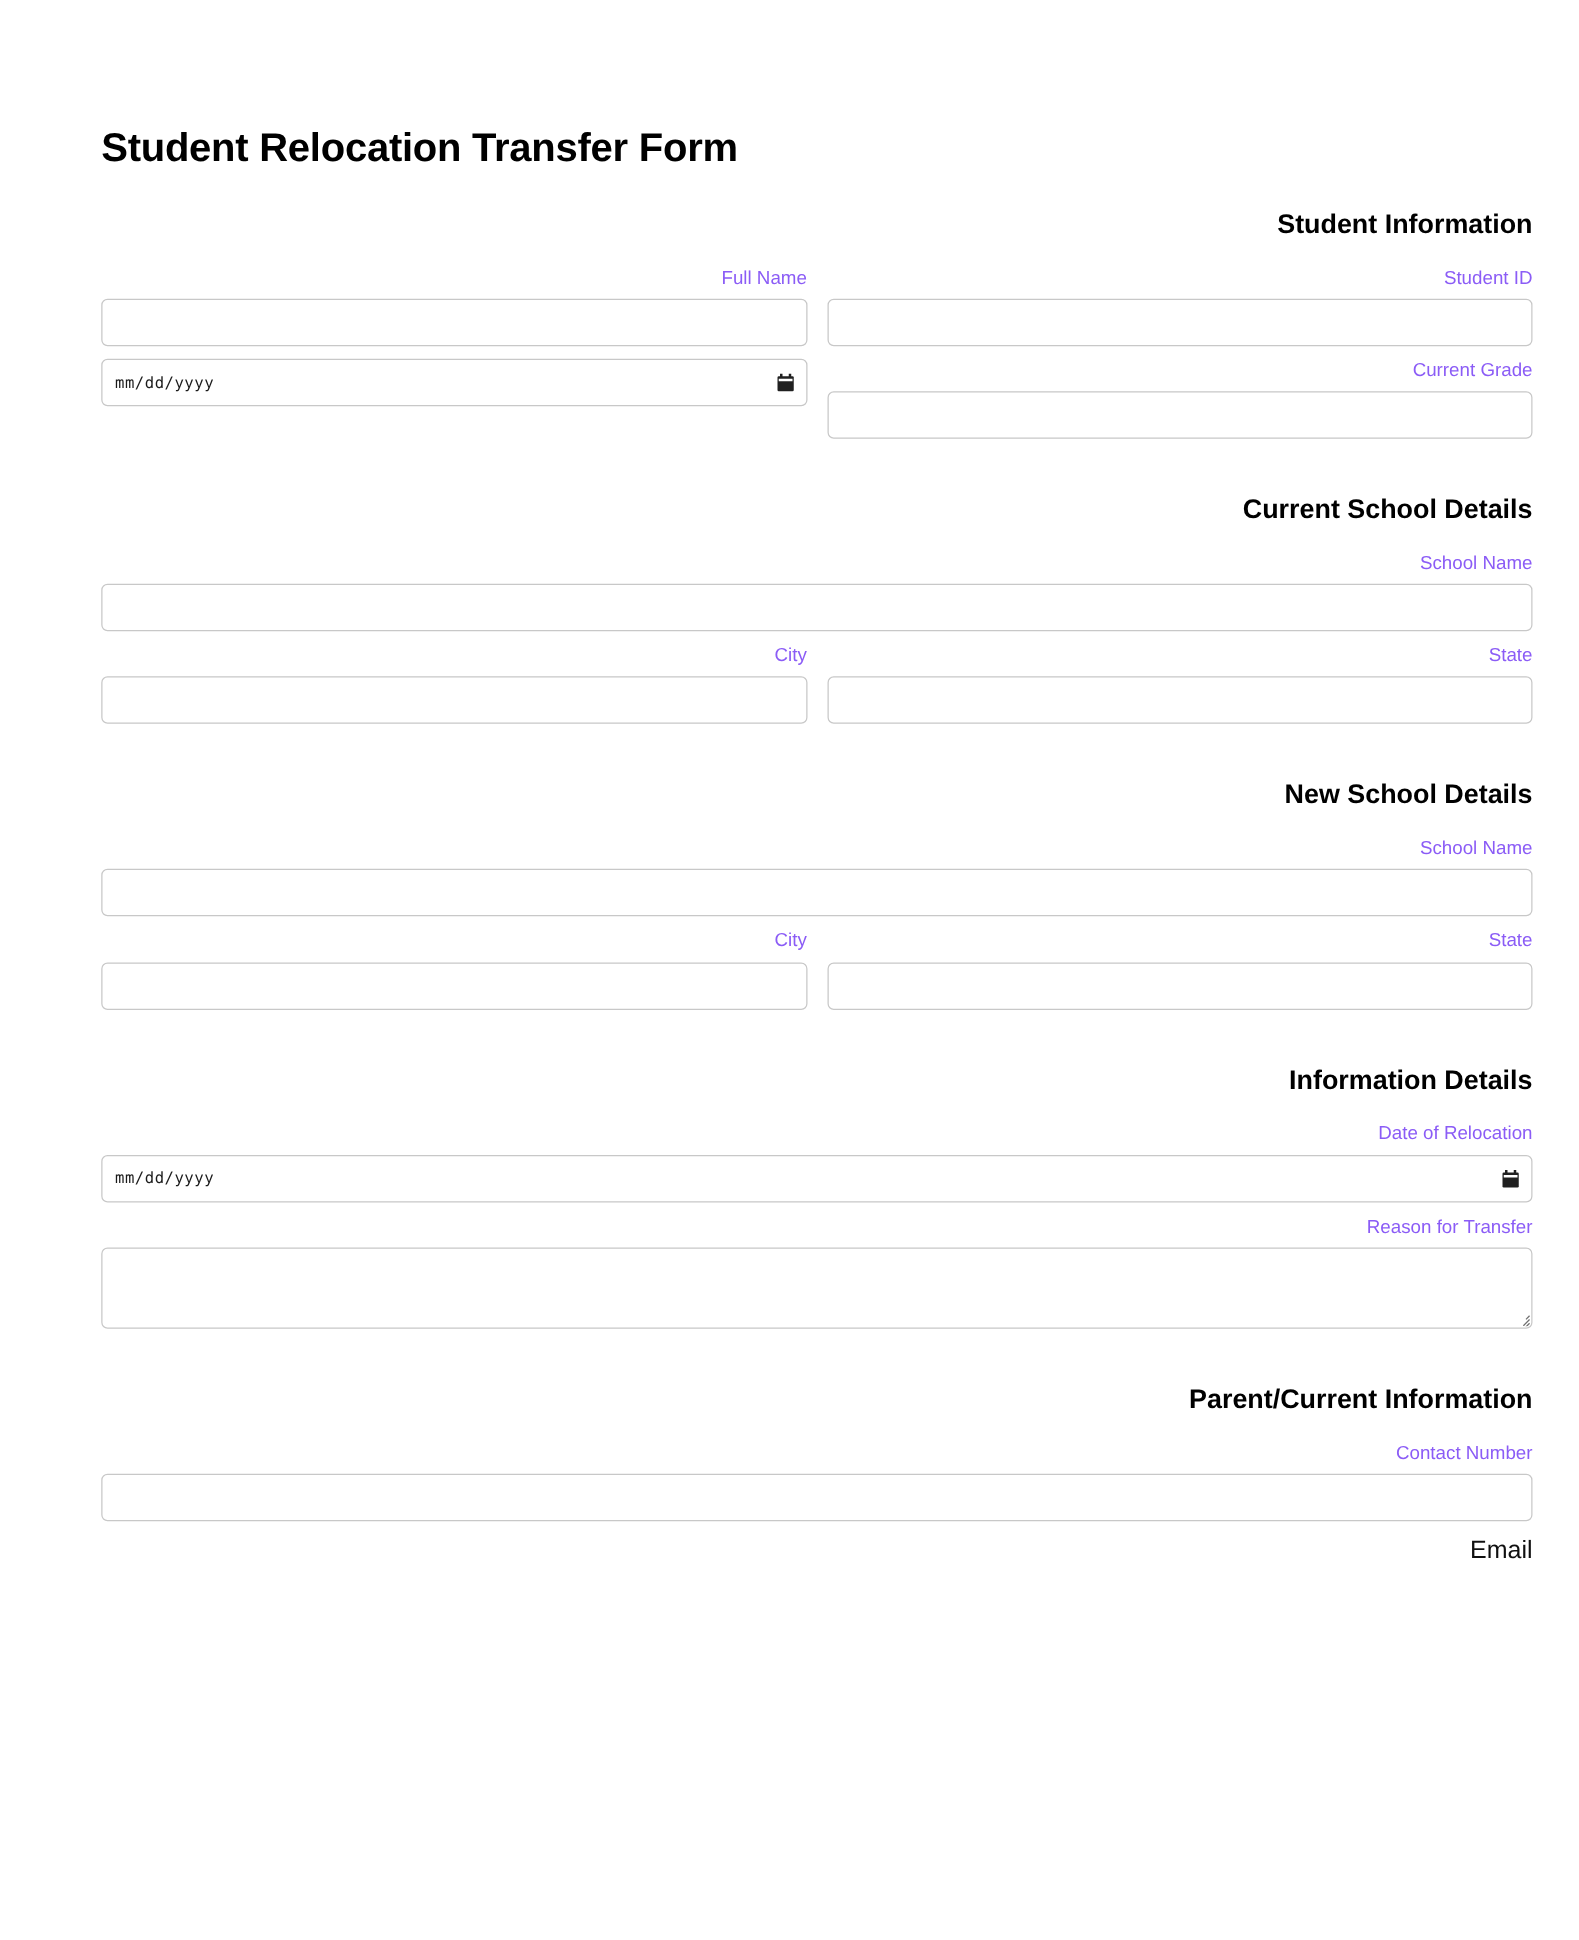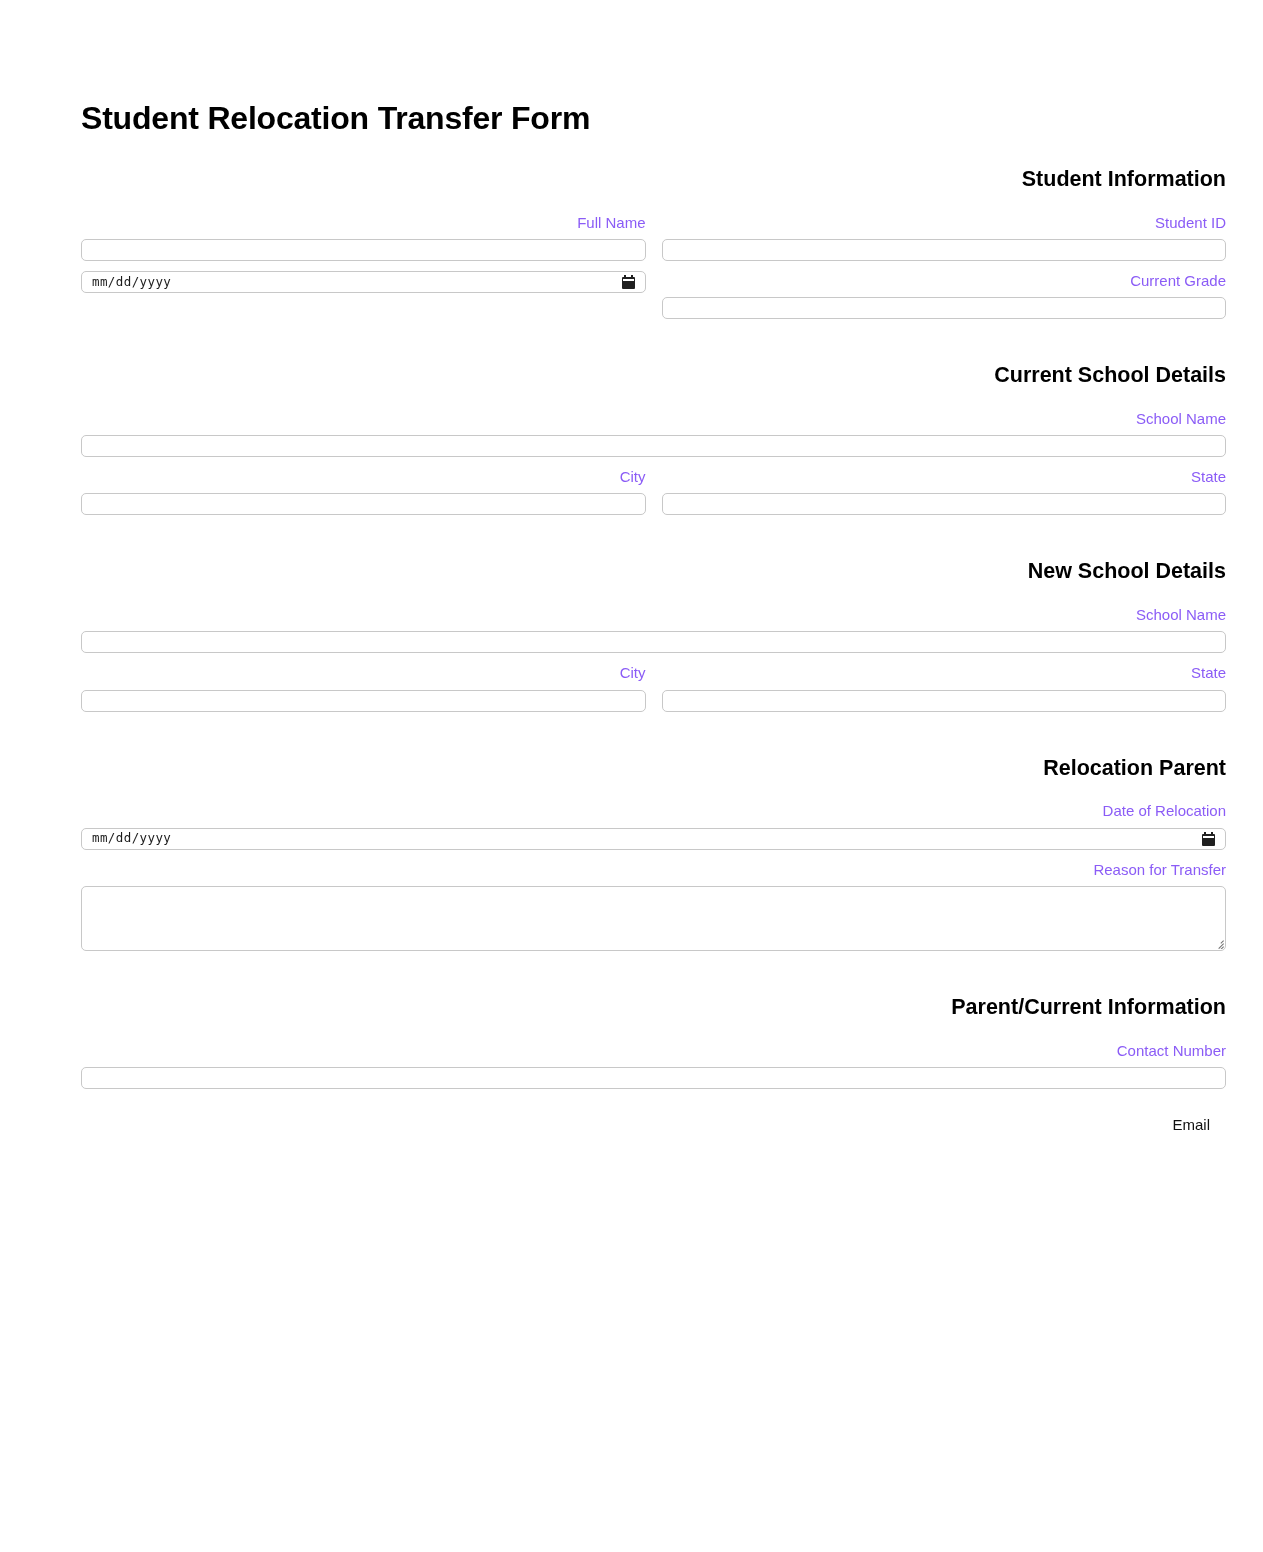--- a/index.html
+++ b/index.html
@@ -57,21 +57,21 @@
   .field-label {
     font-size: 15px;
     font-weight: normal;
     line-height: 1.35;
     color: #8b5cf6;
     margin: 0 0 6px 0;
     display: block;
   }
   .input-box {
     box-sizing: border-box;
-    height: 22px;
+    height: 38px;
     width: 100%;
     border: 1px solid #c8c8c8;
     border-radius: 5px;
     background: #ffffff;
     display: flex;
     align-items: center;
     padding: 0 9px;
     font-size: 14px;
     color: #000;
     gap: 12px;
@@ -145,24 +145,24 @@
     display: block;
     height: 1px;
     background: #6f6f6f;
     transform-origin: 100% 100%;
     transform: rotate(-45deg);
   }
   .resize-handle i:nth-child(1) { width: 10px; bottom: 2px; }
   .resize-handle i:nth-child(2) { width: 7px;  bottom: 5px; }
   .resize-handle i:nth-child(3) { width: 4px;  bottom: 8px; }
   .trailing-label {
-    font-size: 15px;
+    font-size: 20px;
     color: #101010;
     line-height: 1.35;
-    margin: 16px;
+    margin: 0;
   }
 </style>
 </head>
 <body>
 
 <div class="page">
   <h1 class="form-title">Student Relocation Transfer Form</h1>
   <div id="sections-root">
       <div class="section">
         <h2 class="section-title">Student Information</h2>
@@ -229,21 +229,21 @@
             <div class="input-box"></div>
           </div>
           <div class="field">
             <label class="field-label">State</label>
             <div class="input-box"></div>
           </div>
         </div>
       </div>
       <div class="section-gap"></div>
       <div class="section">
-        <h2 class="section-title">Relocation Parent</h2>
+        <h2 class="section-title">Information Details</h2>
         <div class="row single">
           <div class="field">
             <label class="field-label">Date of Relocation</label>
             <div class="input-box date">
               <span class="date-placeholder">mm/dd/yyyy</span>
               <span class="cal-icon">
                 <span class="tab-l"></span>
                 <span class="tab-r"></span>
                 <span class="body"></span>
                 <span class="band"></span>

